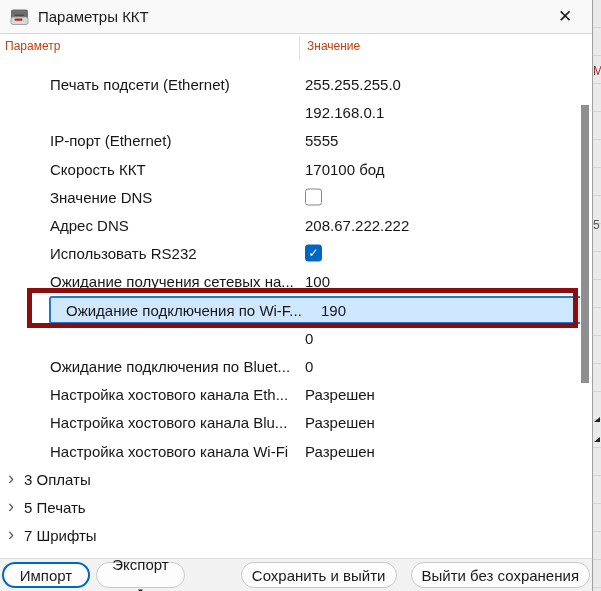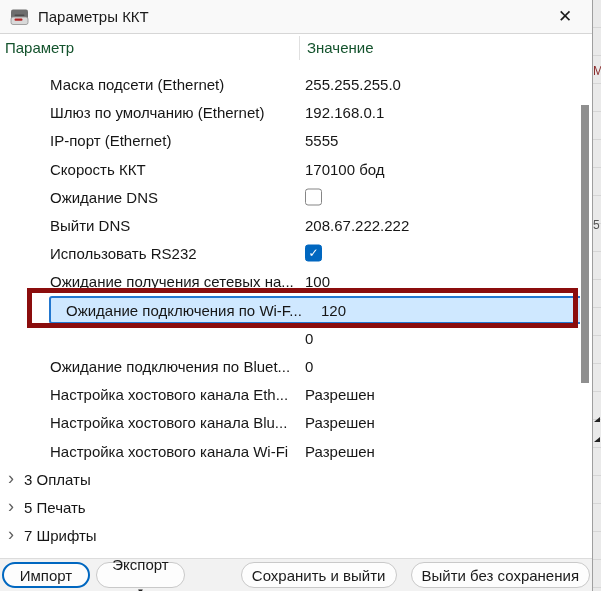--- a/index.html
+++ b/index.html
@@ -32,21 +32,21 @@
   .app-icon{width:19px;height:16px;margin-right:9px;flex:0 0 auto;}
   .title{font-size:15px;color:#1a1a1a;}
   .close-btn{
     position:absolute;right:6px;top:2px;width:42px;height:29px;
     background:transparent;border:none;cursor:pointer;
     display:flex;align-items:center;justify-content:center;
     font-size:17px;font-weight:300;color:#1c1c1c;font-family:inherit;
   }
 
   
-  .col-header{position:absolute;top:35px;left:0;width:592px;height:27px;background:#ffffff;font-size:15px;color:#14532d;}
+  .col-header{position:absolute;top:35px;left:0;width:592px;height:27px;background:#ffffff;font-size:12px;color:#c2410c;}
   .col-param{position:absolute;left:5px;top:4px;}
   .col-value{position:absolute;left:307px;top:4px;}
   .col-sep{position:absolute;left:299px;top:1px;width:1px;height:24px;background:#e0e0e0;}
 
   
   .rows{
     position:absolute;top:62px;left:0;width:580px;height:496px;overflow:hidden;
     padding-top:8px;box-sizing:content-box;font-size:15px;color:#161616;
   }
   .row{position:relative;height:28.2px;box-sizing:border-box;}
@@ -127,54 +127,53 @@
     </div>
 
     <div class="col-header">
       <span class="col-param">Параметр</span>
       <span class="col-sep"></span>
       <span class="col-value">Значение</span>
     </div>
 
     <div class="rows" id="rows">
         <div class="row">
-          <span class="label">Маска подсети (Ethernet)</span>
+          <span class="label">Печать подсети (Ethernet)</span>
           <span class="value">255.255.255.0</span>
         </div>
         <div class="row">
-          <span class="label">Шлюз по умолчанию (Ethernet)</span>
           <span class="value">192.168.0.1</span>
         </div>
         <div class="row">
           <span class="label">IP-порт (Ethernet)</span>
           <span class="value">5555</span>
         </div>
         <div class="row">
           <span class="label">Скорость ККТ</span>
           <span class="value">170100 бод</span>
         </div>
         <div class="row">
-          <span class="label">Ожидание DNS</span>
+          <span class="label">Значение DNS</span>
           <span class="checkbox"></span>
         </div>
         <div class="row">
-          <span class="label">Выйти DNS</span>
+          <span class="label">Адрес DNS</span>
           <span class="value">208.67.222.222</span>
         </div>
         <div class="row">
           <span class="label">Использовать RS232</span>
           <span class="checkbox checked">✓</span>
         </div>
         <div class="row">
           <span class="label">Ожидание получения сетевых на...</span>
           <span class="value">100</span>
         </div>
         <div class="row selected">
           <span class="label">Ожидание подключения по Wi-F...</span>
-          <span class="value">120</span>
+          <span class="value">190</span>
         </div>
         <div class="row">
           <span class="value">0</span>
         </div>
         <div class="row">
           <span class="label">Ожидание подключения по Bluet...</span>
           <span class="value">0</span>
         </div>
         <div class="row">
           <span class="label">Настройка хостового канала Eth...</span>

